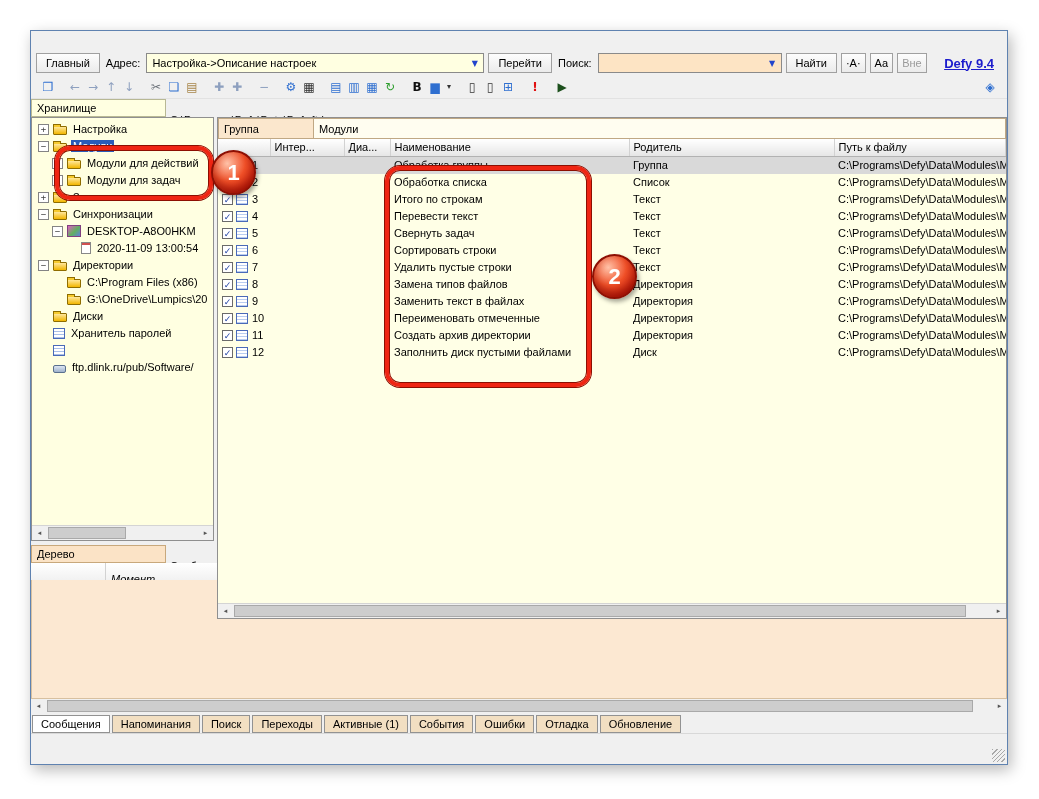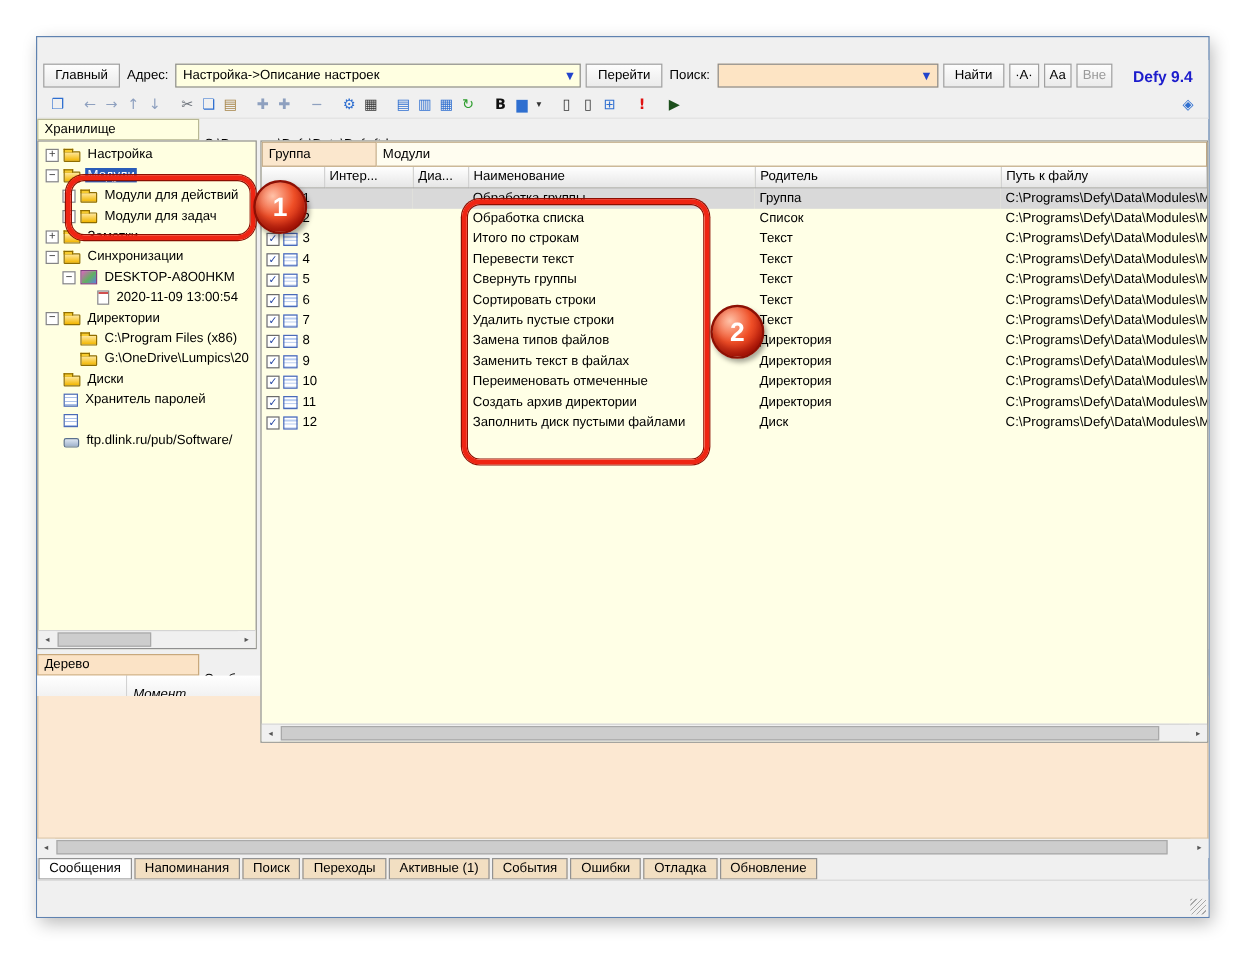--- a/index.html
+++ b/index.html
@@ -21,21 +21,21 @@
   
   .menurow { height:26px; background:#f0f0f0; display:flex; align-items:center; padding:0 5px; gap:4px; flex:0 0 auto;margin-top:19px; }
   .btn { height:20px; border:1px solid #a0a0a0; background:linear-gradient(#fdfdfd,#ebebeb); padding:0 9px; display:flex; align-items:center; white-space:nowrap; }
   .btn.small { padding:0 4px; }
   .btn.disabled { color:#9a9a9a; }
   .mlabel { white-space:nowrap; padding:0 2px; }
   .combo { height:20px; border:1px solid #8a8a8a; display:flex; align-items:center; position:relative; padding:0 18px 0 5px; white-space:nowrap; overflow:hidden; }
   .combo.addr { width:338px; background:#ffffe1; }
   .combo.srch { width:184px; background:#fde4c4; }
   .combo .arr { position:absolute; right:2px; top:2px; width:13px; height:14px; font-size:8px; color:#2244cc; text-align:center; line-height:15px; font-family:"DejaVu Sans",sans-serif; }
-  .brand { margin-left:auto; margin-right:8px; font-weight:bold; font-size:13px; color:#1c1ccc; white-space:nowrap; }
+  .brand { margin-left:auto; margin-right:8px; font-weight:bold; font-size:13px; color:#1c1ccc; white-space:nowrap;text-decoration:underline; }
 
   
   .toolbar { height:23px; background:#f0f0f0; display:flex; align-items:center; padding:0 8px; flex:0 0 auto; border-bottom:1px solid #e2e2e2; }
   .ic { width:18px; text-align:center; font-family:"DejaVu Sans",sans-serif; font-size:12px; line-height:20px; }
   .ic.narrow { width:10px; font-size:8px; }
   .sp { width:9px; }
   .c-blue { color:#2f6fd0; } .c-gblue { color:#8ea0bf; } .c-gray { color:#6a7078; }
   .c-tan { color:#a8864a; } .c-dark { color:#333; } .c-green { color:#2e9e2e; }
   .c-red { color:#e01010; font-weight:bold; } .c-dgreen { color:#1c4f1c; }
   .c-bold { font-weight:bold; color:#111; }
@@ -347,21 +347,21 @@
           <tr>
                 <td>
                   <span class="rowhead">
                     <span class="cb"></span>
                     <span class="cico"></span>
                     <span>5</span>
                   </span>
                 </td>
                 <td></td>
                 <td></td>
-                <td>Свернуть группы</td>
+                <td>Свернуть задач</td>
                 <td>Текст</td>
                 <td>C:\Programs\Defy\Data\Modules\M</td>
               </tr>
           <tr>
                 <td>
                   <span class="rowhead">
                     <span class="cb"></span>
                     <span class="cico"></span>
                     <span>6</span>
                   </span>

